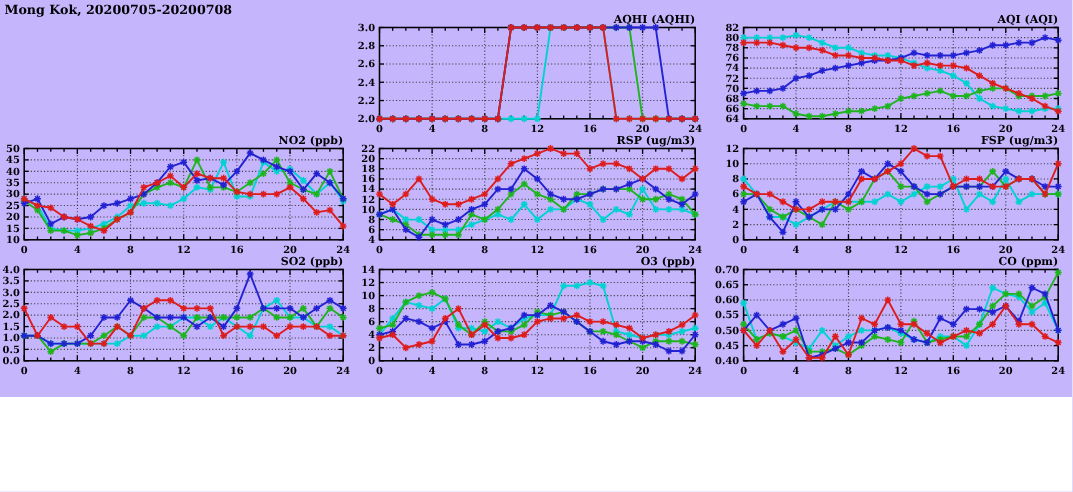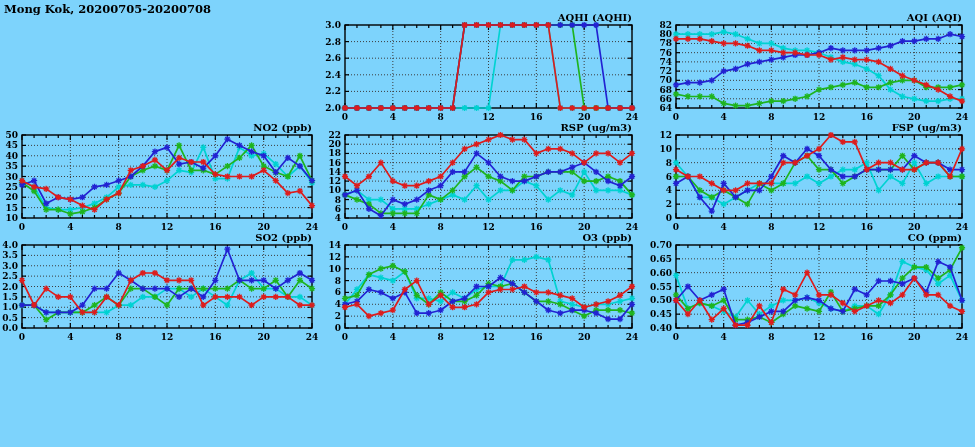--- a/index.html
+++ b/index.html
@@ -1,16 +1,16 @@
 <!DOCTYPE html>
 <html><head>
 <meta charset="utf-8">
 <style>
   html,body{margin:0;padding:0;background:#fff;}
-  .page{position:relative;width:975px;height:447px;background:#7dd3fc;overflow:hidden;
+  .page{position:relative;width:975px;height:361px;background:#c4b5fd;overflow:hidden;
         font-family:"DejaVu Serif", serif;}
   .page-title{position:absolute;left:4px;top:2px;font:bold 11.5px "DejaVu Serif", serif;
         color:#000;letter-spacing:0px;}
   svg.charts{position:absolute;left:0;top:0;}
   text.tick{font:bold 9px "DejaVu Serif", serif;fill:#000;}
   text.ctitle{font:bold 10px "DejaVu Serif", serif;fill:#000;}
 </style>
 </head>
 <body>
 

